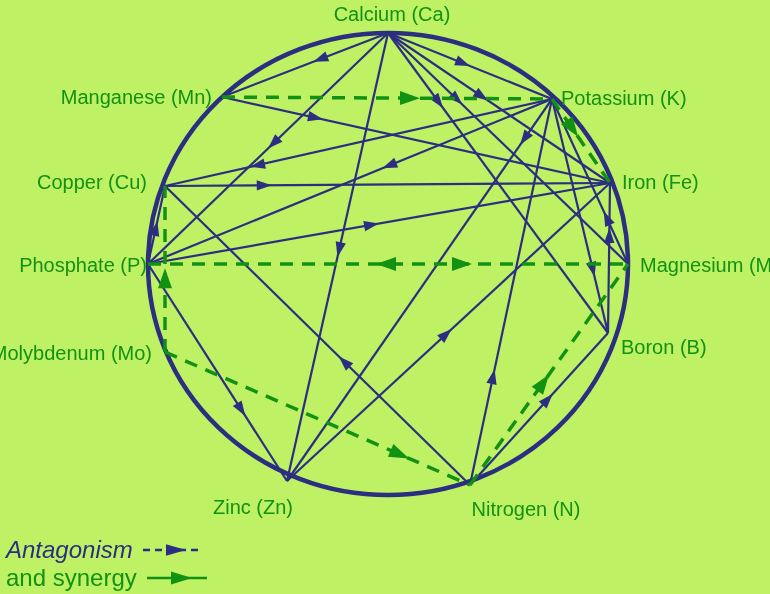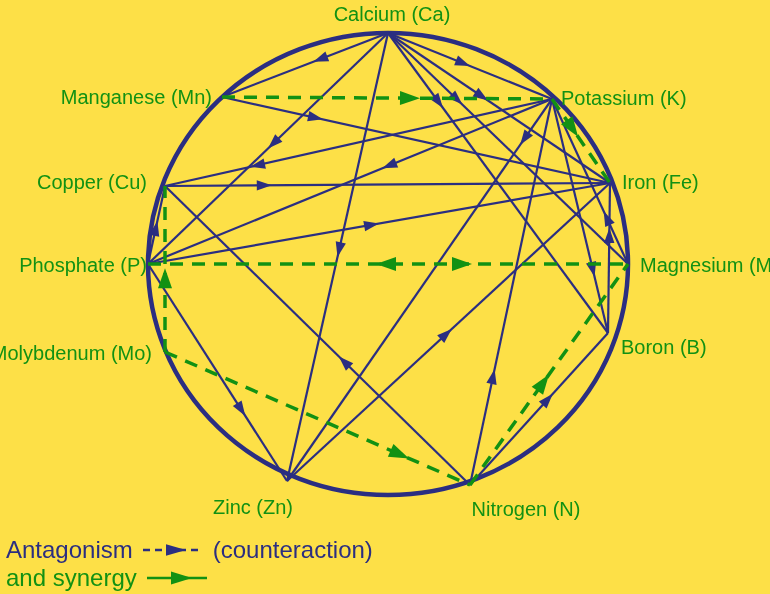--- a/index.html
+++ b/index.html
@@ -1,22 +1,22 @@
 <!DOCTYPE html>
 <html><head>
 <meta charset="utf-8">
 <style>
   html,body{margin:0;padding:0;background:#ffffff;}
-  #stage{position:relative;width:770px;height:594px;background:#fde047;overflow:hidden;
+  #stage{position:relative;width:770px;height:594px;background:#bef264;overflow:hidden;
          font-family:"Liberation Sans", sans-serif;}
   #graph{position:absolute;left:0;top:0;}
   #legend{position:absolute;left:6px;top:536px;width:760px;}
   .legend-row{display:flex;align-items:center;height:28px;white-space:nowrap;}
   .legend-text{font-size:24px;line-height:28px;}
-  .ant{color:#2b2e81;}
+  .ant{color:#2b2e81;font-style:italic;}
   .syn{color:#129113;}
   .legend-glyph{margin:0 9px;display:block;}
 </style>
 </head>
 <body>
 
 <div id="stage">
   <svg id="graph" width="770" height="594" viewBox="0 0 770 594">
       <ellipse cx="388" cy="264" rx="240" ry="231" fill="none" stroke="#2b2e81" stroke-width="4.5"></ellipse>
       <line x1="388" y1="33" x2="222" y2="97" stroke="#2b2e81" stroke-width="2.2"></line>
@@ -89,21 +89,20 @@
       <text x="212" y="104" fill="#129113" text-anchor="end" font-size="20" font-family="&quot;Liberation Sans&quot;, sans-serif">Manganese (Mn)</text>
     </svg>
 
   <div id="legend">
     <div class="legend-row">
       <span class="legend-text ant">Antagonism</span>
       <svg class="legend-glyph" width="62" height="18" viewBox="0 0 62 18">
         <line x1="1" y1="9" x2="61" y2="9" stroke="#2b2e81" stroke-width="2.6" stroke-dasharray="7 5"></line>
         <polygon points="44,9 24,3.2 24,14.8" fill="#2b2e81"></polygon>
       </svg>
-      <span class="legend-text ant">(counteraction)</span>
     </div>
     <div class="legend-row">
       <span class="legend-text syn">and synergy</span>
       <svg class="legend-glyph" width="62" height="18" viewBox="0 0 62 18">
         <line x1="1" y1="9" x2="61" y2="9" stroke="#129113" stroke-width="2.6"></line>
         <polygon points="46,9 25,2.6 25,15.4" fill="#129113"></polygon>
       </svg>
     </div>
   </div>
 </div>

